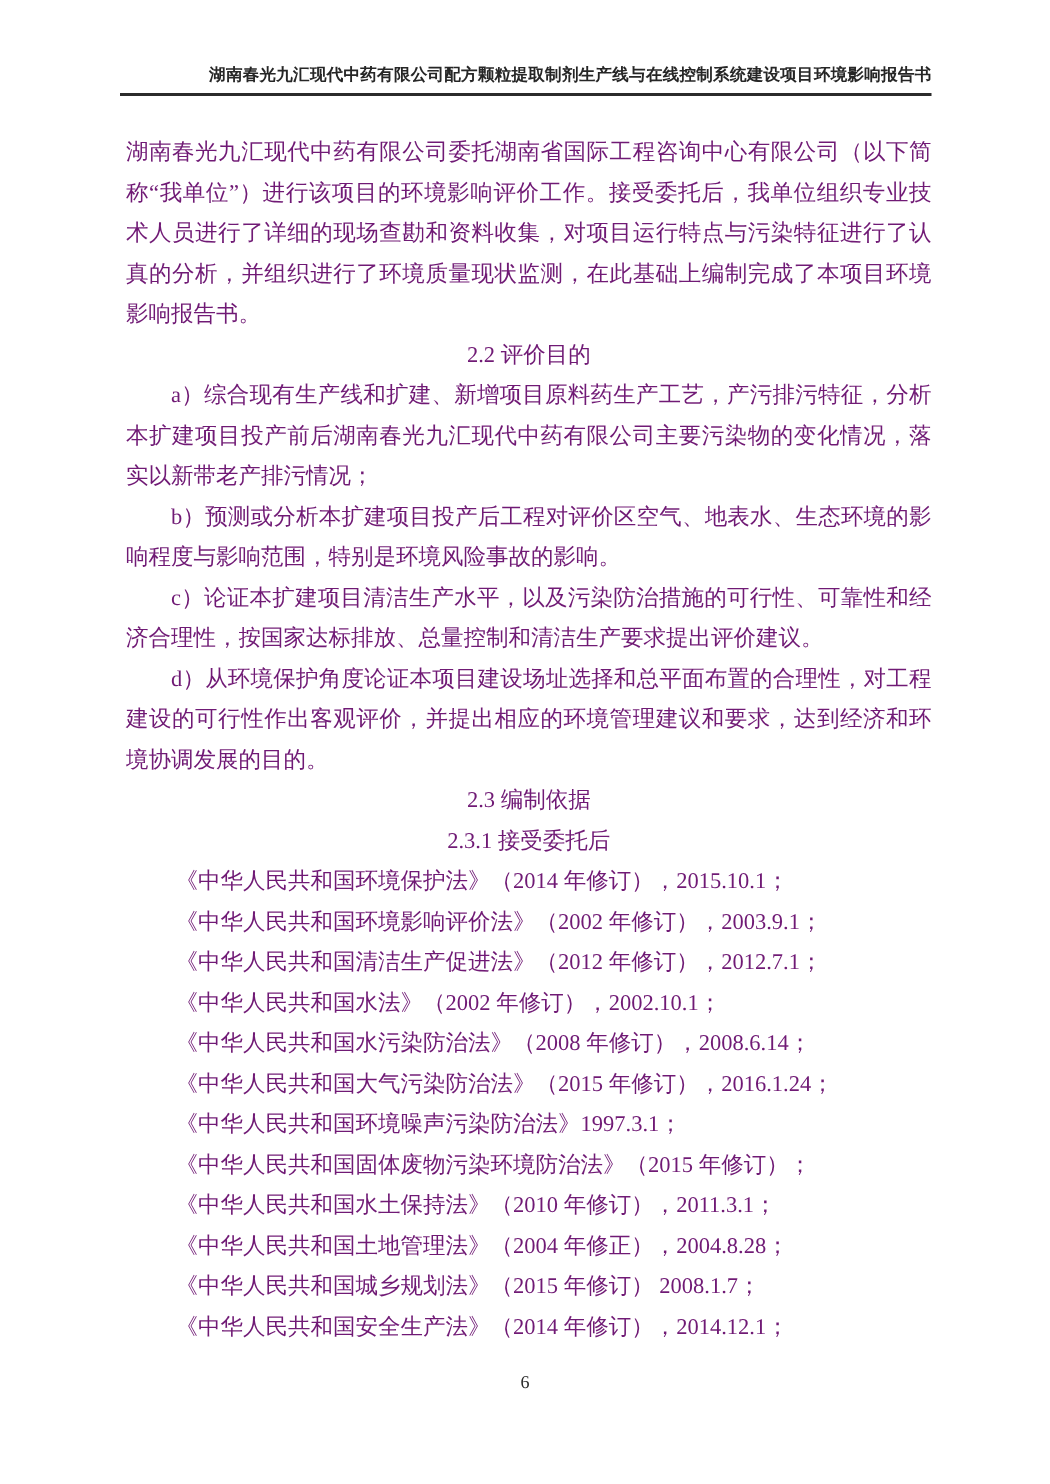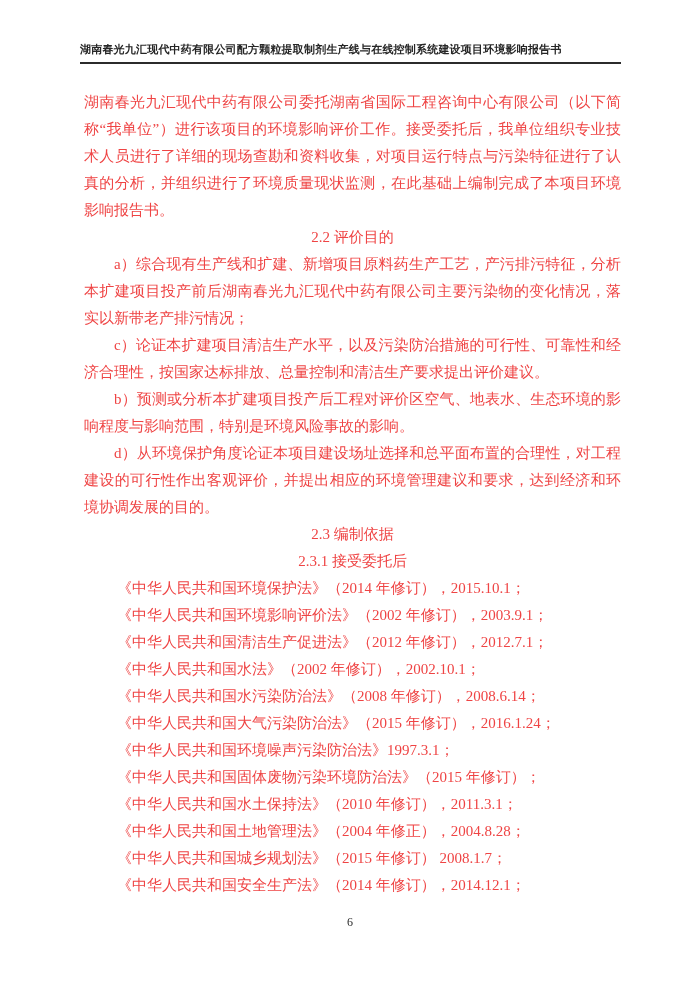--- a/index.html
+++ b/index.html
@@ -20,35 +20,35 @@
     position: absolute;
     top: 42px;
     left: 80px;
     right: 79px;
     border-bottom: 2px solid #2b2b2b;
     padding-bottom: 5px;
   }
   .header-text {
     font-size: 11px;
     font-weight: bold;
-    text-align: left;
+    text-align: right;
     color: #262626;
     white-space: nowrap;
     letter-spacing: 0.2px;
   }
   .page-body {
     position: absolute;
     top: 89px;
     left: 84px;
     width: 537px;
     font-size: 15px;
     line-height: 27px;
     text-align: justify;
     text-justify: inter-ideograph;
-    color: #ef4444;
+    color: #701a75;
   }
   .page-body p, .page-body h2, .page-body h3 {
     margin: 0;
     padding: 0;
     font-size: 15px;
     font-weight: normal;
     line-height: 27px;
   }
   .indent-first {
     text-indent: 2em;
@@ -82,23 +82,23 @@
   </header>
 
   <main class="page-body">
 
     <p>湖南春光九汇现代中药有限公司委托湖南省国际工程咨询中心有限公司（以下简称“我单位”）进行该项目的环境影响评价工作。接受委托后，我单位组织专业技术人员进行了详细的现场查勘和资料收集，对项目运行特点与污染特征进行了认真的分析，并组织进行了环境质量现状监测，在此基础上编制完成了本项目环境影响报告书。</p>
 
     <h2 class="section-heading">2.2  评价目的</h2>
 
     <p class="indent-first">a）综合现有生产线和扩建、新增项目原料药生产工艺，产污排污特征，分析本扩建项目投产前后湖南春光九汇现代中药有限公司主要污染物的变化情况，落实以新带老产排污情况；</p>
 
+    <p class="indent-first">b）预测或分析本扩建项目投产后工程对评价区空气、地表水、生态环境的影响程度与影响范围，特别是环境风险事故的影响。</p>
+
     <p class="indent-first">c）论证本扩建项目清洁生产水平，以及污染防治措施的可行性、可靠性和经济合理性，按国家达标排放、总量控制和清洁生产要求提出评价建议。</p>
-
-    <p class="indent-first">b）预测或分析本扩建项目投产后工程对评价区空气、地表水、生态环境的影响程度与影响范围，特别是环境风险事故的影响。</p>
 
     <p class="indent-first">d）从环境保护角度论证本项目建设场址选择和总平面布置的合理性，对工程建设的可行性作出客观评价，并提出相应的环境管理建议和要求，达到经济和环境协调发展的目的。</p>
 
     <h2 class="section-heading">2.3  编制依据</h2>
 
     <h3 class="section-heading">2.3.1   接受委托后</h3>
 
     <p class="law-item">《中华人民共和国环境保护法》（2014 年修订），2015.10.1；</p>
     <p class="law-item">《中华人民共和国环境影响评价法》（2002 年修订），2003.9.1；</p>
     <p class="law-item">《中华人民共和国清洁生产促进法》（2012 年修订），2012.7.1；</p>

